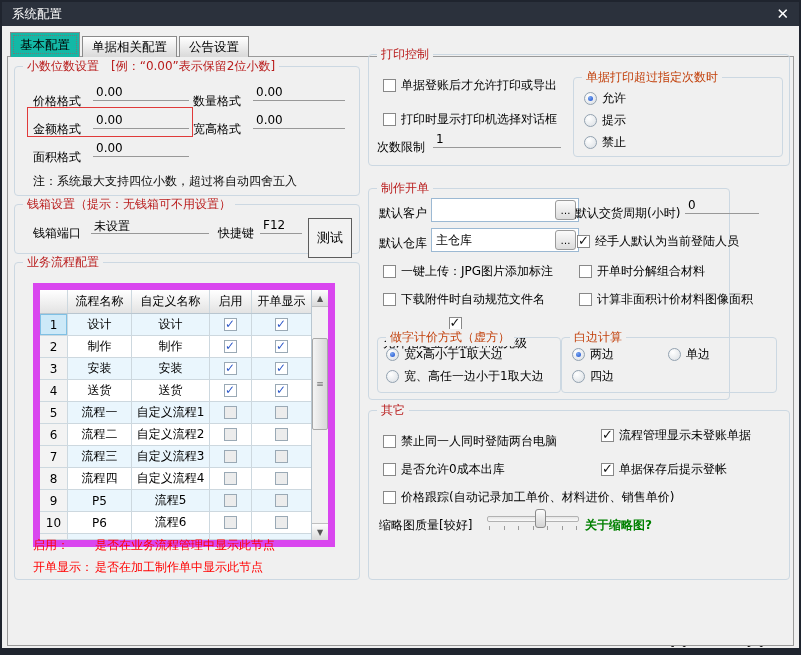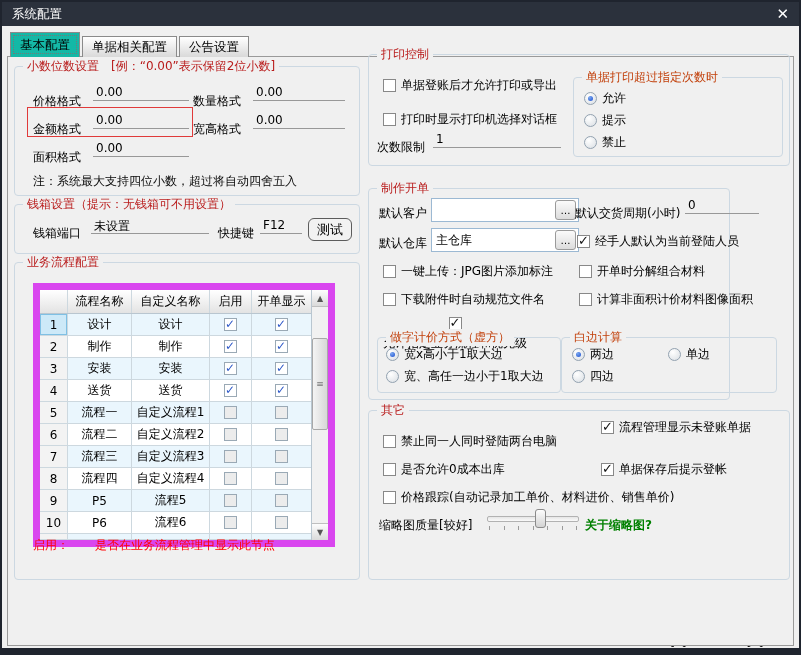--- a/index.html
+++ b/index.html
@@ -121,21 +121,21 @@
     <span class="uin" style="left:78px;top:74px;width:96px;">0.00</span>
     <span class="lb note" style="left:18px;top:106px;">注：系统最大支持四位小数，超过将自动四舍五入</span>
   </div>
 
   <div class="g" style="left:12px;top:202px;width:346px;height:50px;">
     <span class="gt">钱箱设置（提示：无钱箱可不用设置）</span>
     <span class="lb" style="left:18px;top:20px;">钱箱端口</span>
     <span class="uin" style="left:76px;top:13px;width:118px;">未设置</span>
     <span class="lb" style="left:203px;top:20px;">快捷键</span>
     <span class="uin" style="left:245px;top:13px;width:42px;">F12</span>
-    <button class="btn" style="left:293px;top:13px;width:44px;height:23px;border-radius:6px;">测试</button>
+    <button class="btn" style="left:293px;top:13px;width:44px;height:40px;">测试</button>
   </div>
 
   <div class="g" style="left:12px;top:260px;width:346px;height:318px;">
     <span class="gt">业务流程配置</span>
     <div class="tbl">
       <div class="tmain">
         <div class="thead">
           <div class="th w0"></div>
           <div class="th w1">流程名称</div>
           <div class="th w2">自定义名称</div>
@@ -265,20 +265,24 @@
       <div class="vsb">
         <div class="sa" style="top:0;">▲</div>
         <div class="vth">≡</div>
         <div class="sa dn">▼</div>
       </div>
     </div>
     <div class="noteline" style="left:18px;top:274px;">
       <span class="nl">启用：</span>
       <span>是否在业务流程管理中显示此节点</span>
     </div>
+    <div class="noteline" style="left:18px;top:296px;">
+      <span class="nl">开单显示：</span>
+      <span>是否在加工制作单中显示此节点</span>
+    </div>
   </div>
 
   <button class="mv" style="left:337px;top:340px;">
       <span class="cir">↑</span>
     </button>
   <button class="mv" style="left:337px;top:370px;">
       <span class="cir">↓</span>
     </button>
 
   <div class="g" style="left:366px;top:52px;width:422px;height:112px;">
@@ -375,21 +379,21 @@
       </div>
     </div>
   </div>
 
   <div class="g" style="left:366px;top:408px;width:422px;height:170px;">
     <span class="gt">其它</span>
     <div class="cb" style="left:14px;top:22px;">
       <span class="bx"></span>
       <span>禁止同一人同时登陆两台电脑</span>
     </div>
-    <div class="cb" style="left:232px;top:8px;text-align:center;">
+    <div class="cb" style="left:232px;top:16px;text-align:center;">
       <span class="bx on"></span>
       <span>流程管理显示未登账单据</span>
     </div>
     <div class="cb" style="left:14px;top:50px;">
       <span class="bx"></span>
       <span>是否允许0成本出库</span>
     </div>
     <div class="cb" style="left:232px;top:50px;">
       <span class="bx on"></span>
       <span>单据保存后提示登帐</span>

